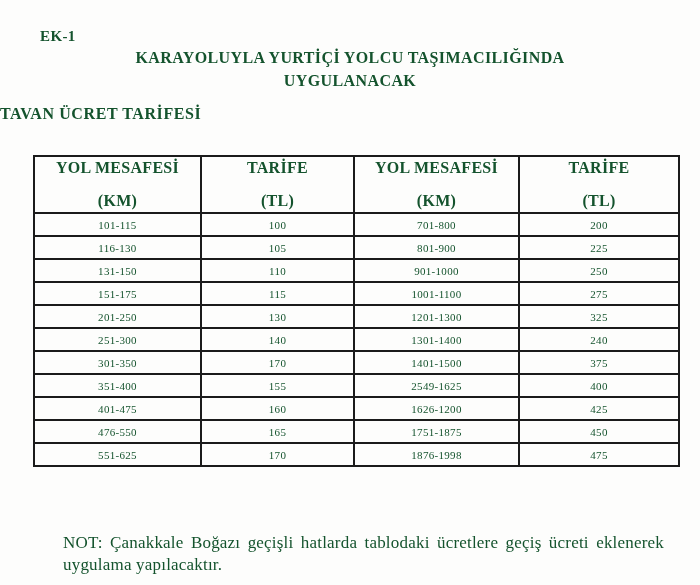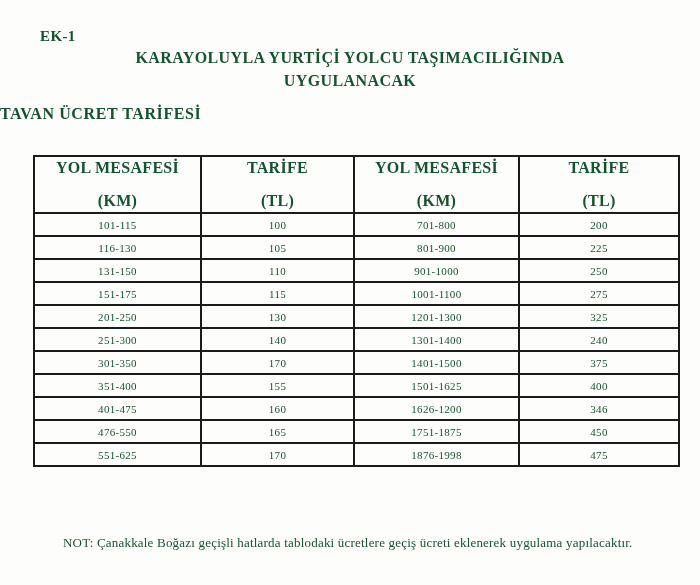--- a/index.html
+++ b/index.html
@@ -79,21 +79,21 @@
   table.tariff td {
     height: 21px;
     font-size: 11px;
     letter-spacing: 0.3px;
   }
   .note {
     position: absolute;
     left: 63px;
     top: 532px;
     width: 601px;
-    font-size: 13px;
+    font-size: 17px;
     line-height: 22px;
     text-align: justify;
     text-align-last: left;
     letter-spacing: 0.2px;
   }
 </style>
 </head>
 <body>
 
 <div class="page">
@@ -181,28 +181,28 @@
         </tr>
         <tr>
           <td>301-350</td>
           <td>170</td>
           <td>1401-1500</td>
           <td>375</td>
         </tr>
         <tr>
           <td>351-400</td>
           <td>155</td>
-          <td>1501-1625</td>
+          <td>2549-1625</td>
           <td>400</td>
         </tr>
         <tr>
           <td>401-475</td>
           <td>160</td>
           <td>1626-1200</td>
-          <td>346</td>
+          <td>425</td>
         </tr>
         <tr>
           <td>476-550</td>
           <td>165</td>
           <td>1751-1875</td>
           <td>450</td>
         </tr>
         <tr>
           <td>551-625</td>
           <td>170</td>

